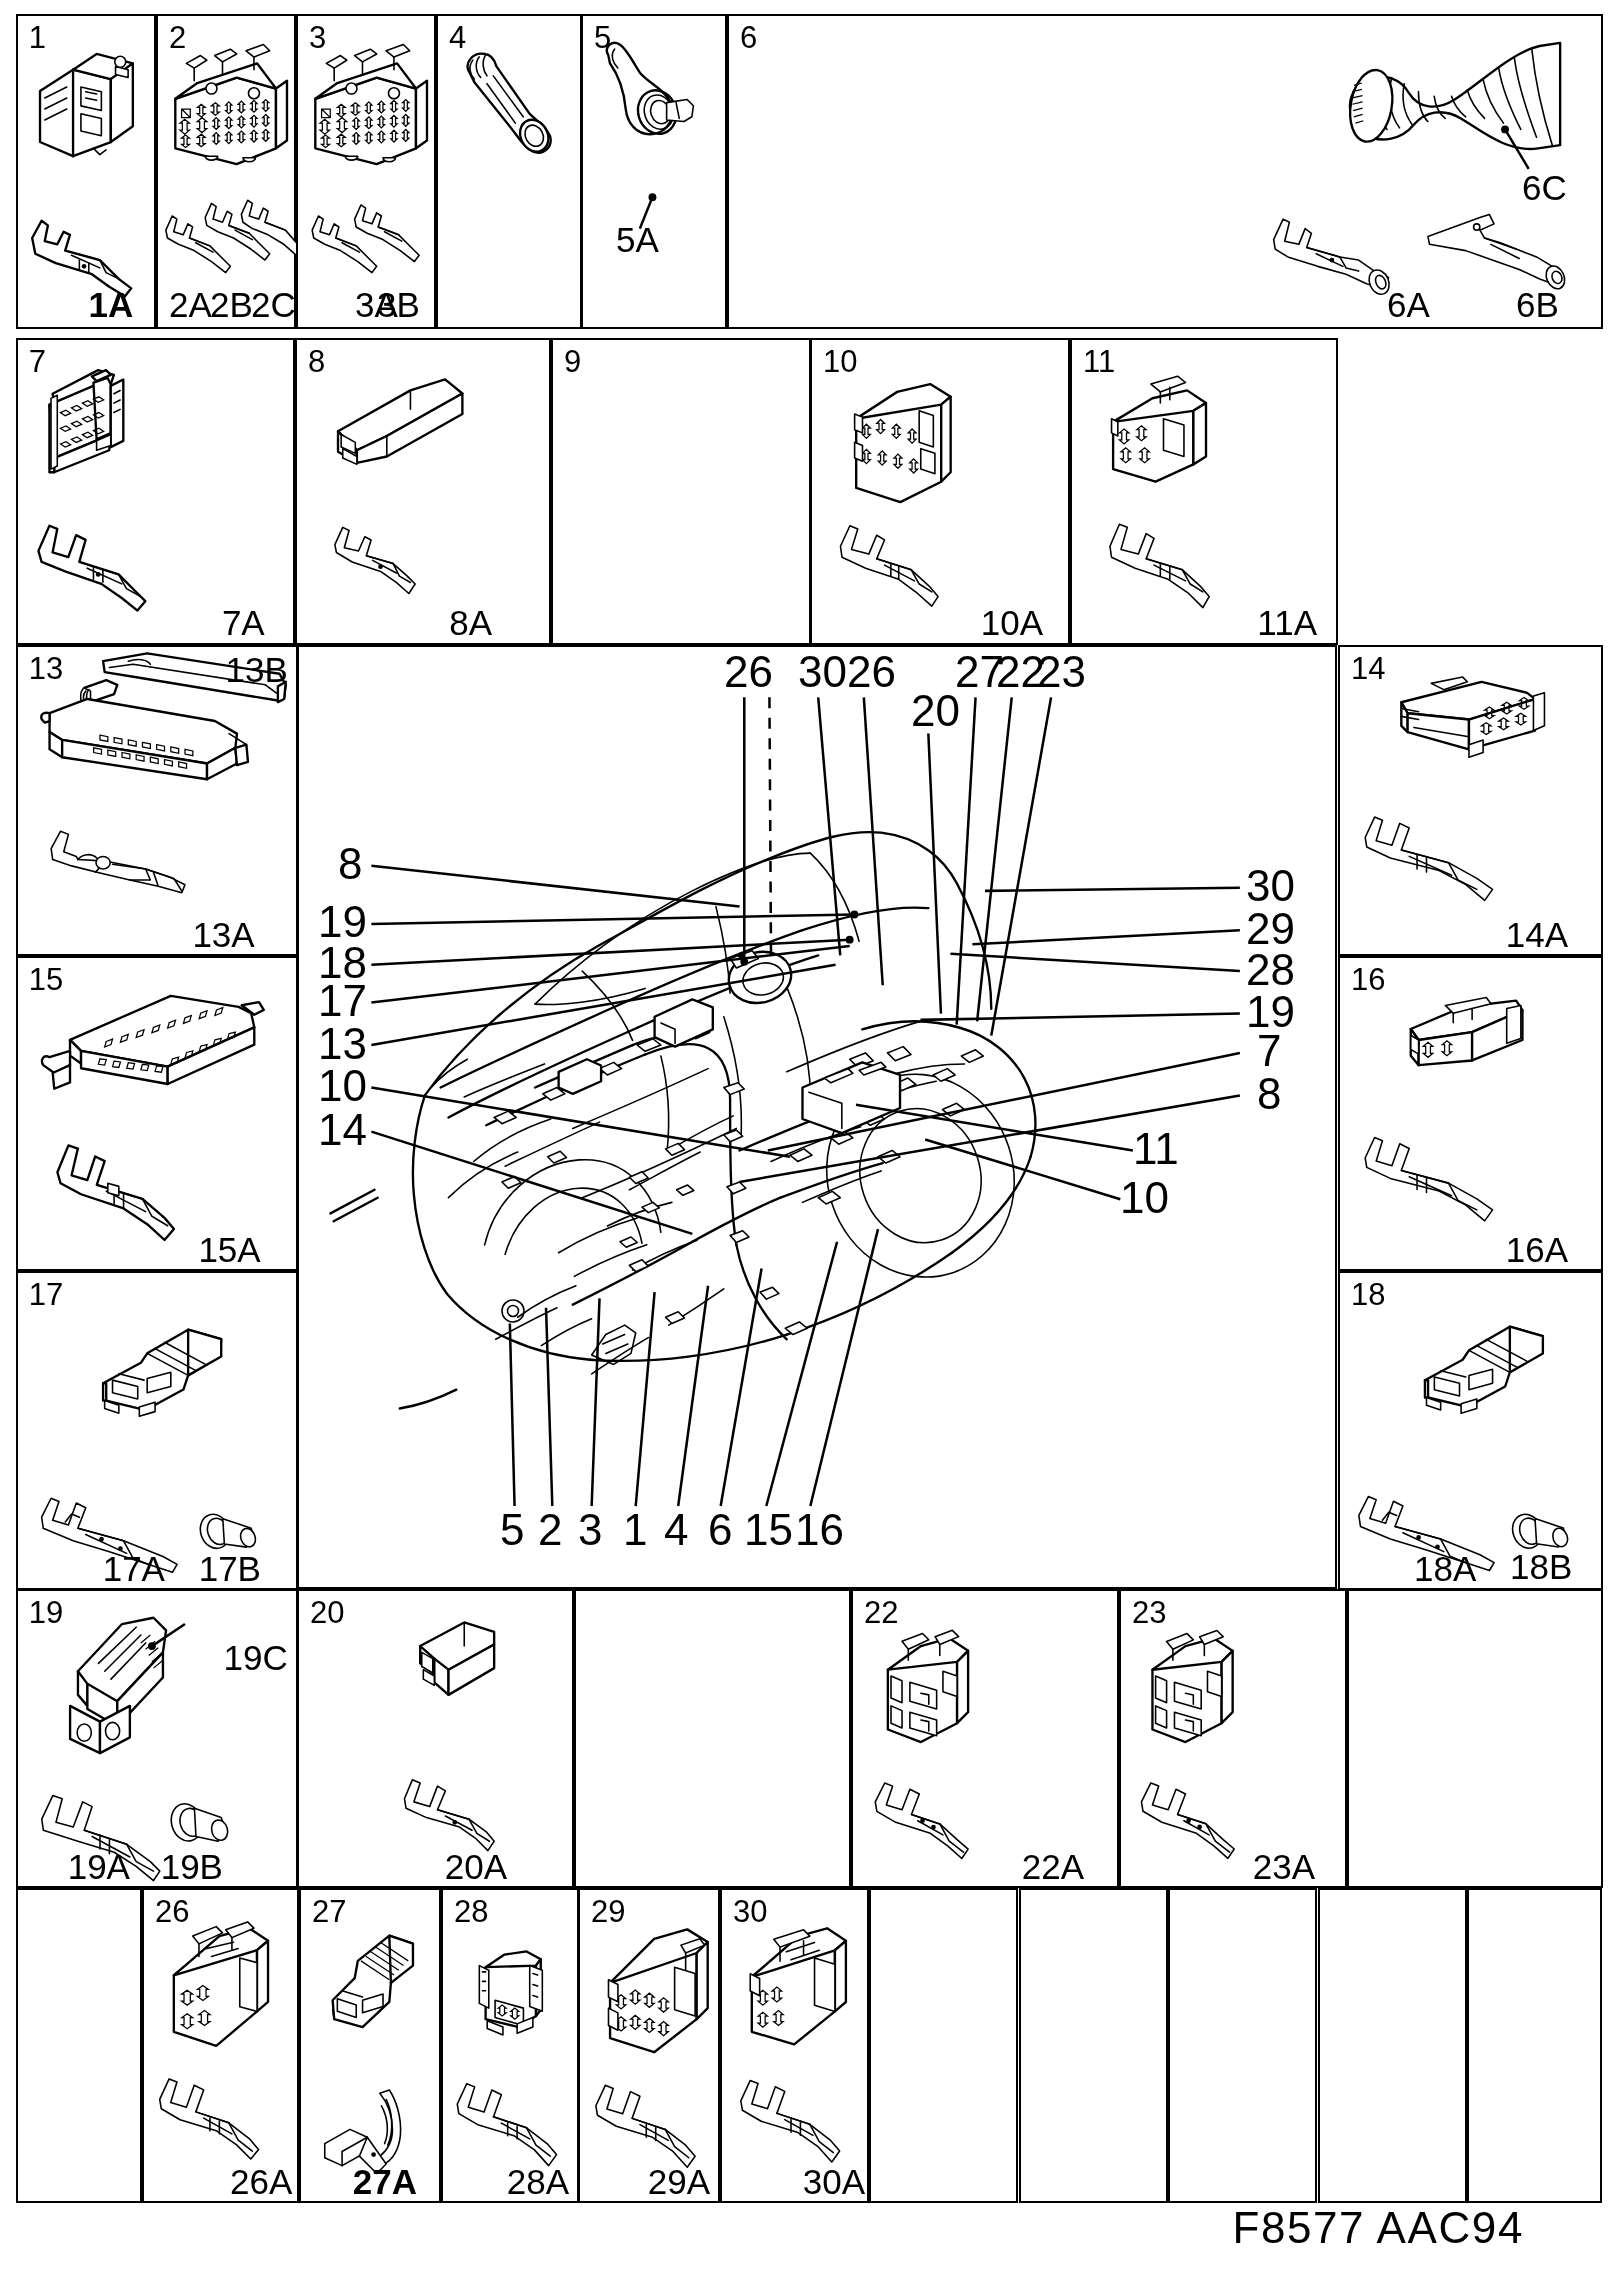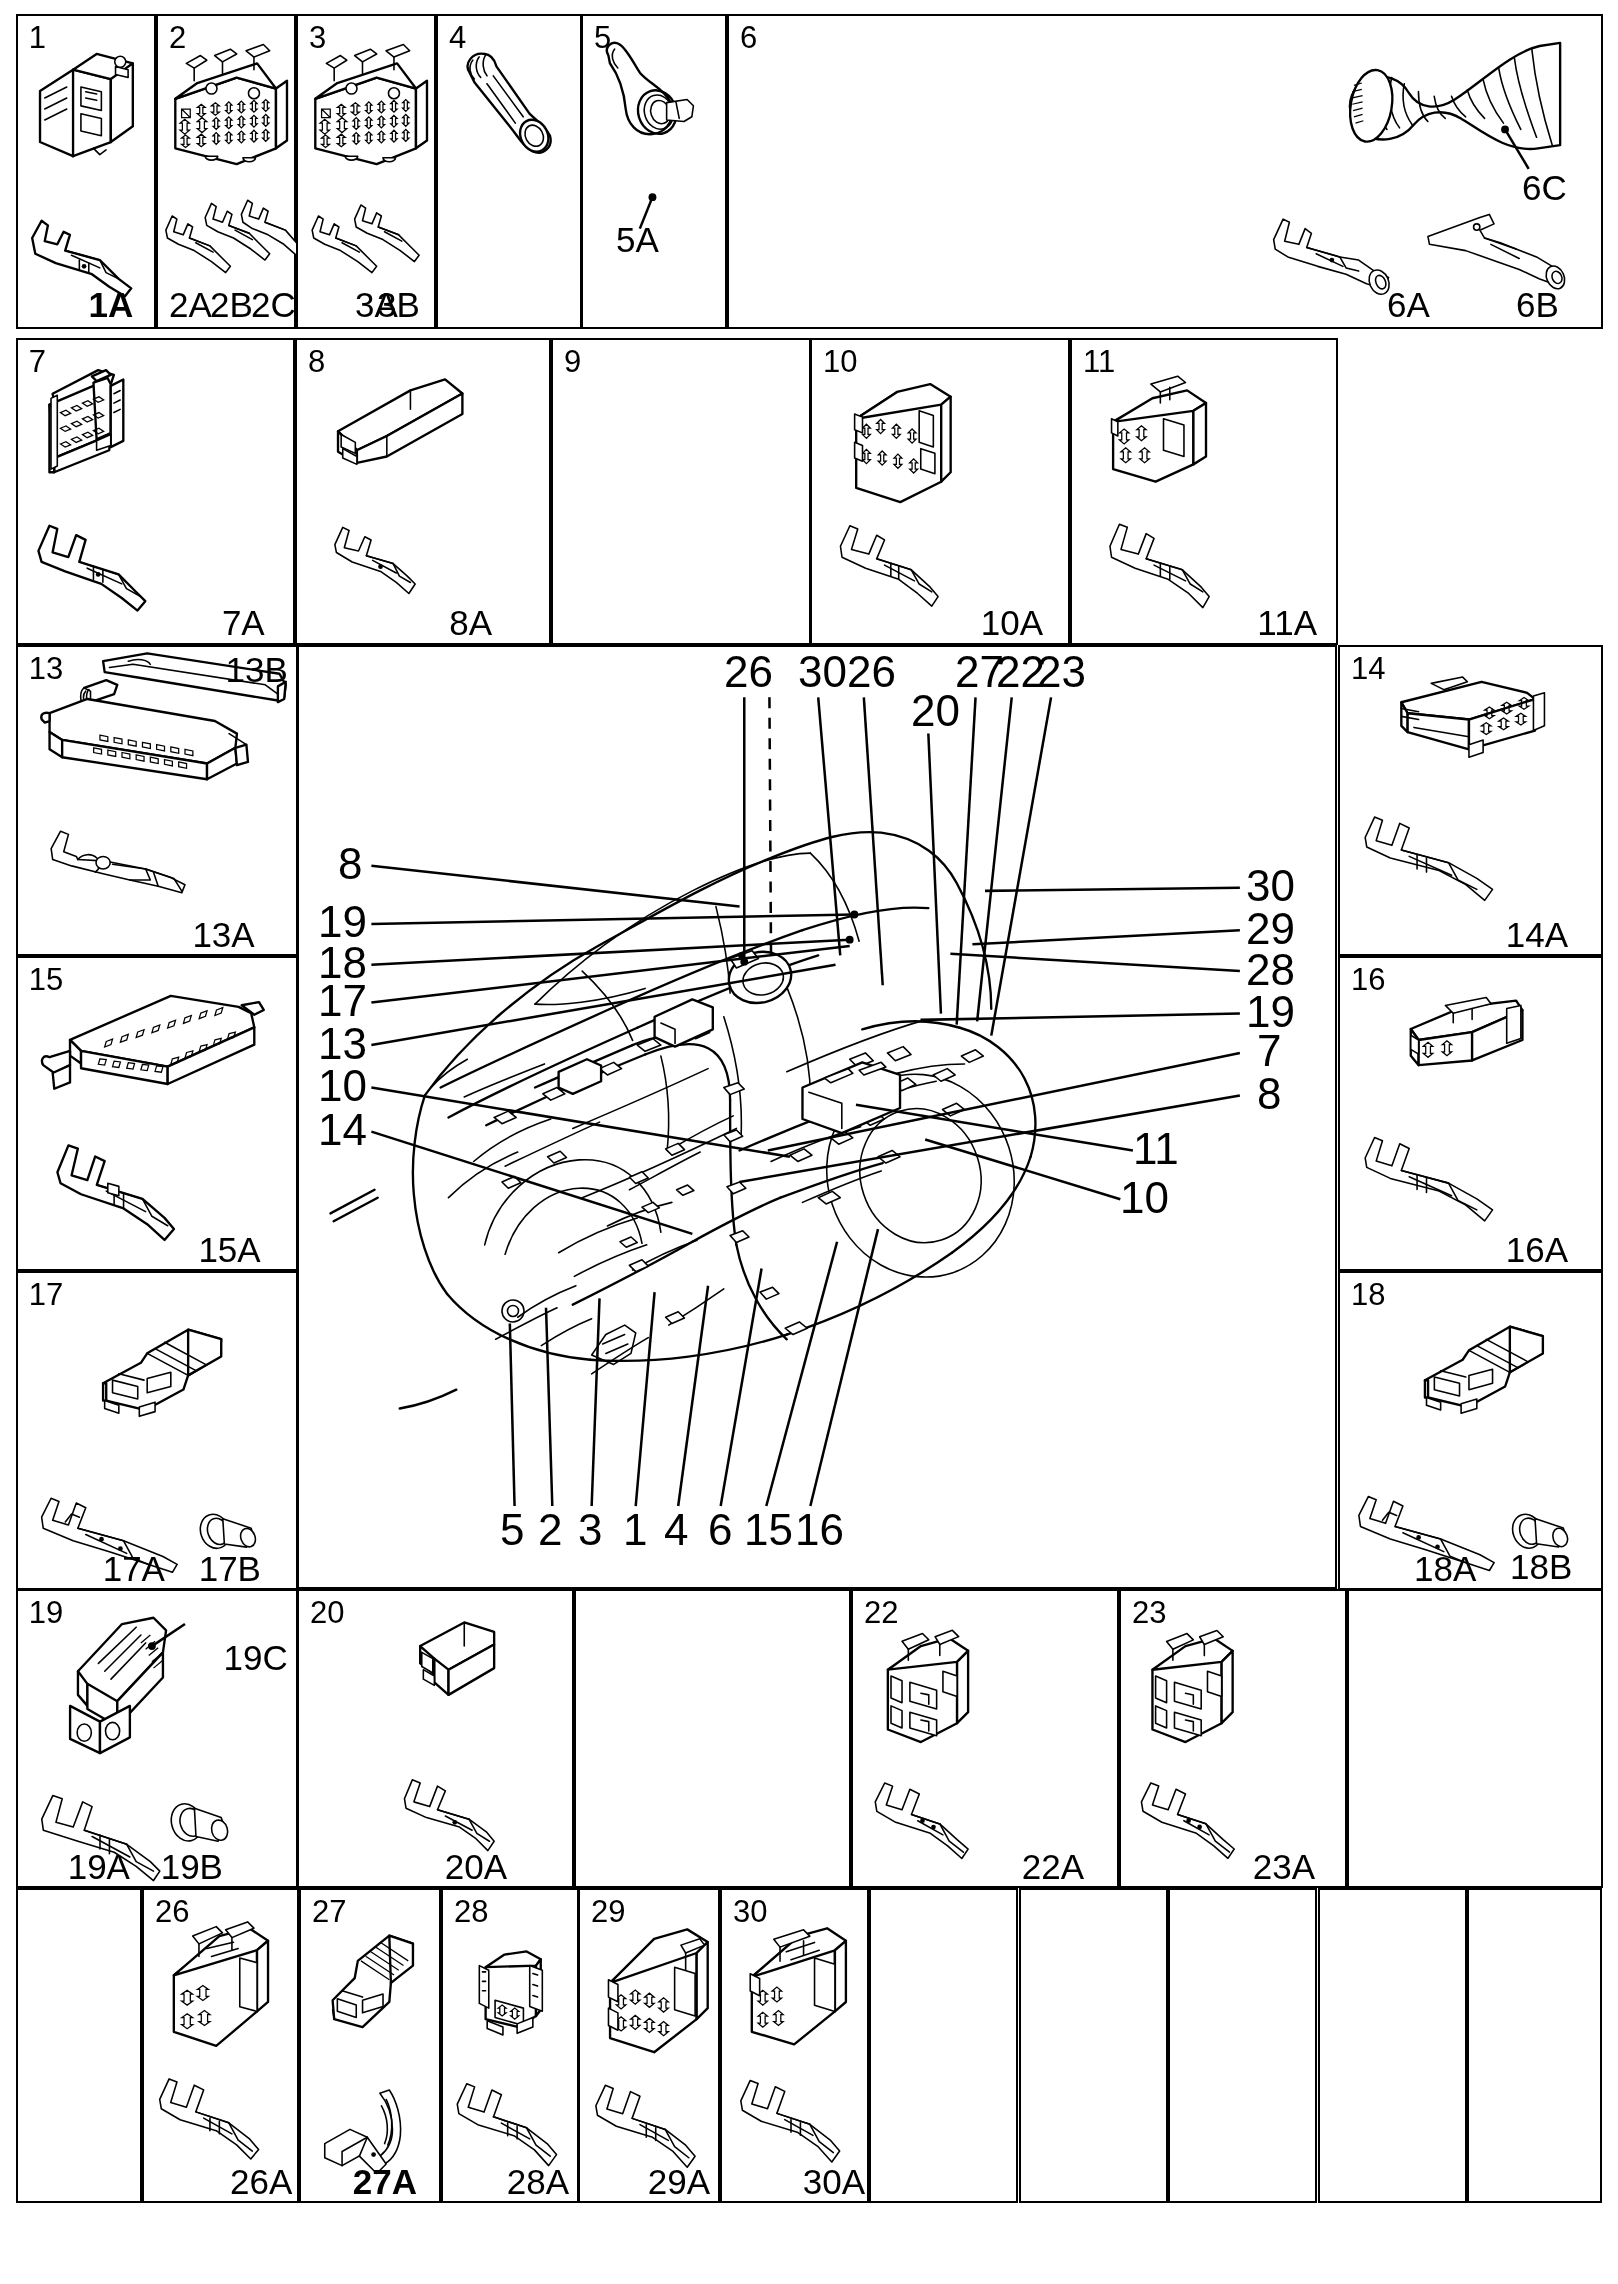--- a/index.html
+++ b/index.html
@@ -1111,15 +1111,16 @@
   </svg>
   <span class="sublabel" style="right:2px;bottom:1.6px;">30A</span>
 </div>
 
 <div class="cell" style="left:869px;top:1888px;width:149px;height:315px;"></div>
 <div class="cell" style="left:1019px;top:1888px;width:149px;height:315px;"></div>
 <div class="cell" style="left:1168px;top:1888px;width:149px;height:315px;"></div>
 <div class="cell" style="left:1318px;top:1888px;width:149px;height:315px;"></div>
 <div class="cell" style="left:1467px;top:1888px;width:135px;height:315px;"></div>
 
+<div id="footer">F8577  AAC94</div>
 
 </div>
 
 
 </body></html>

